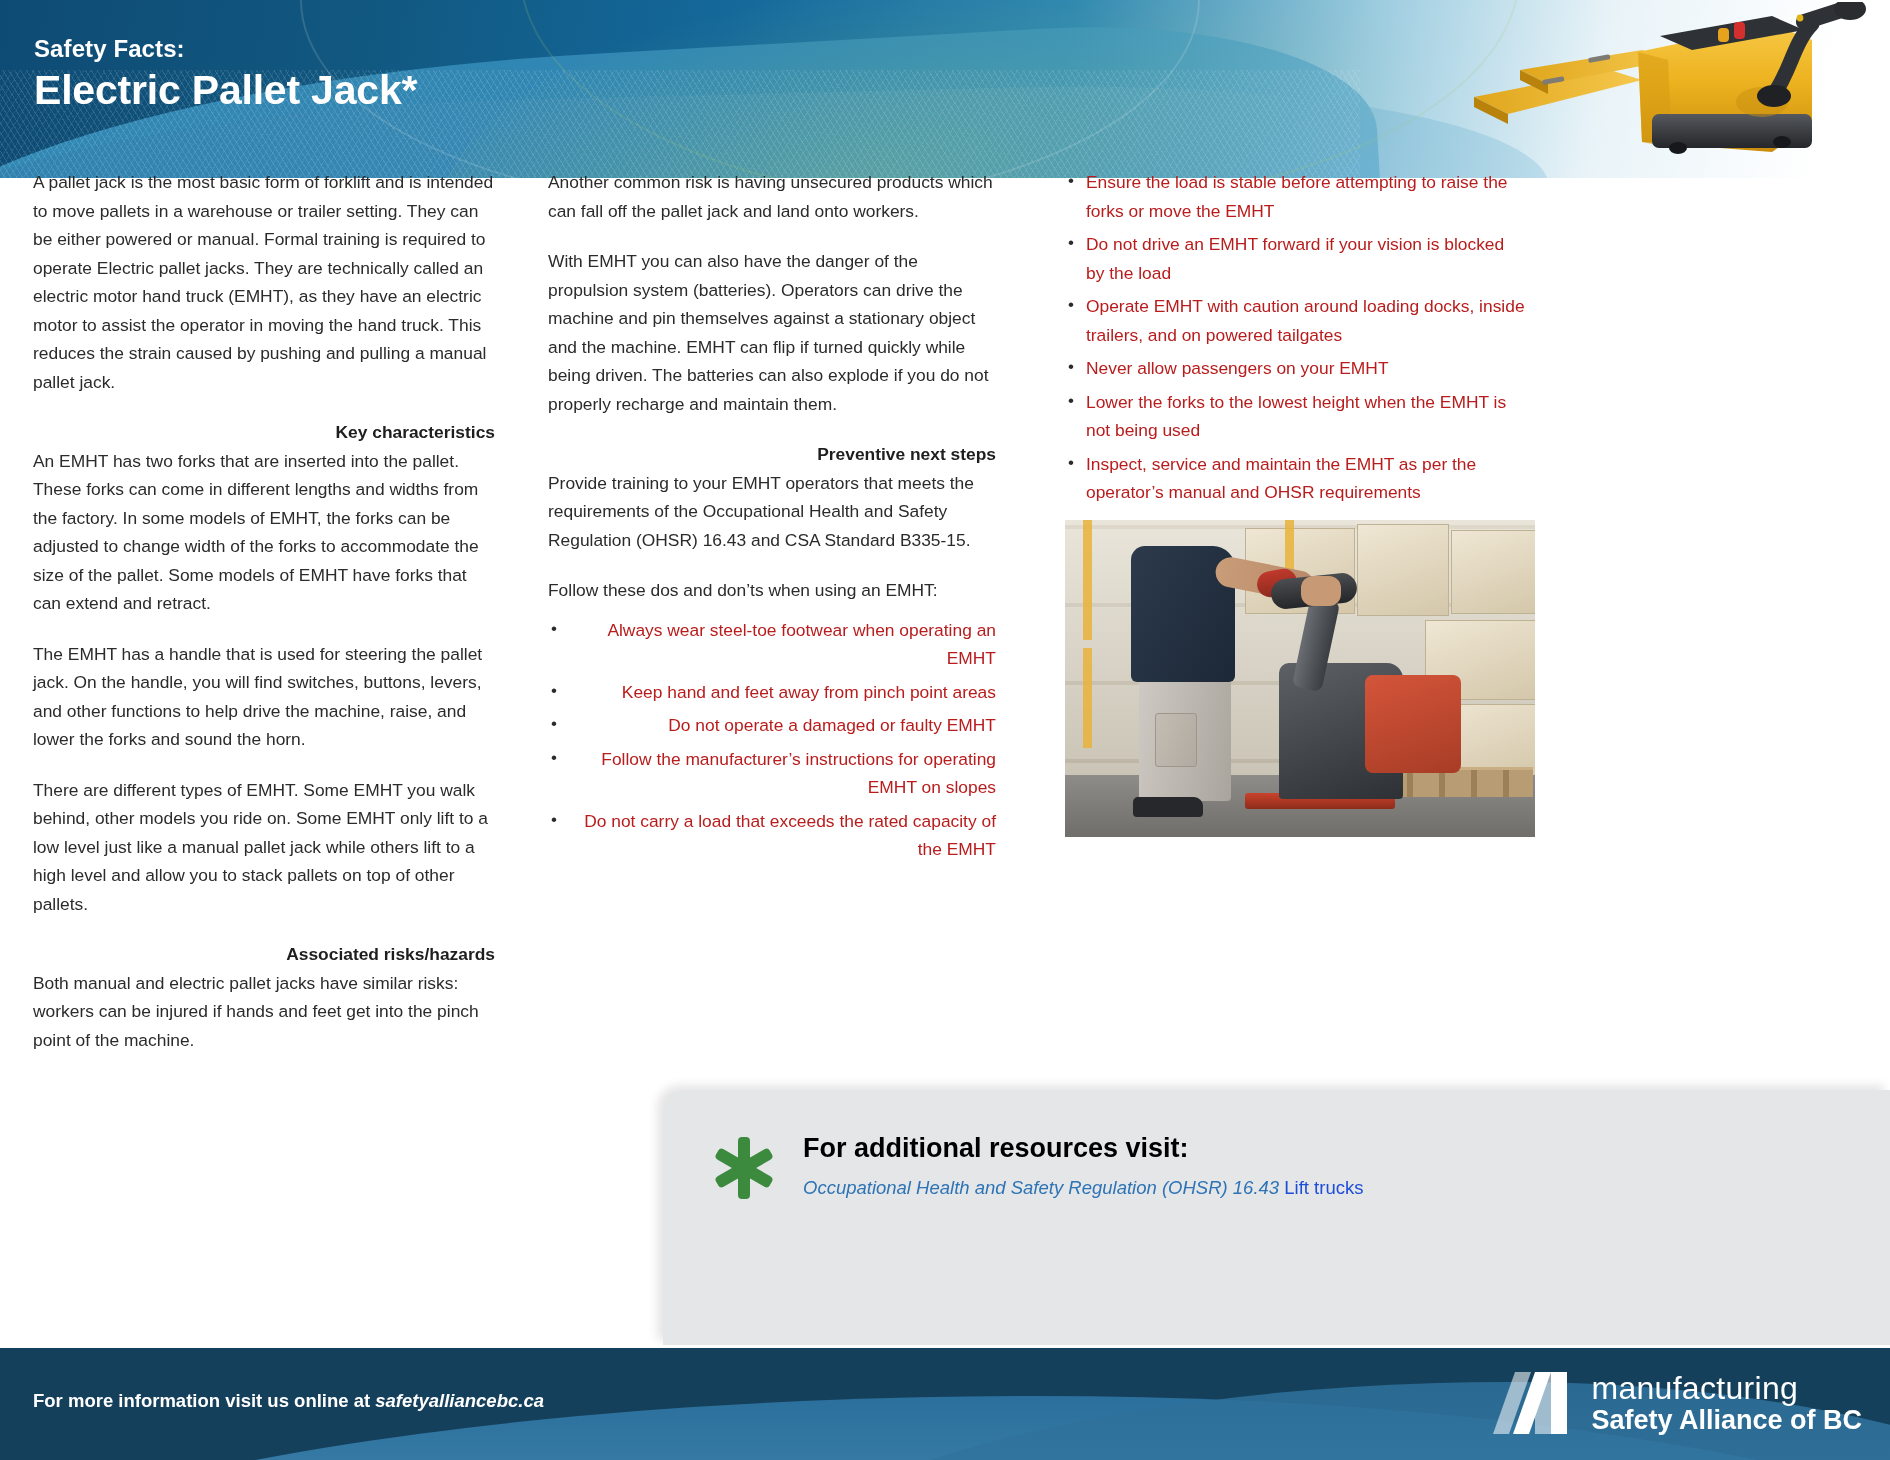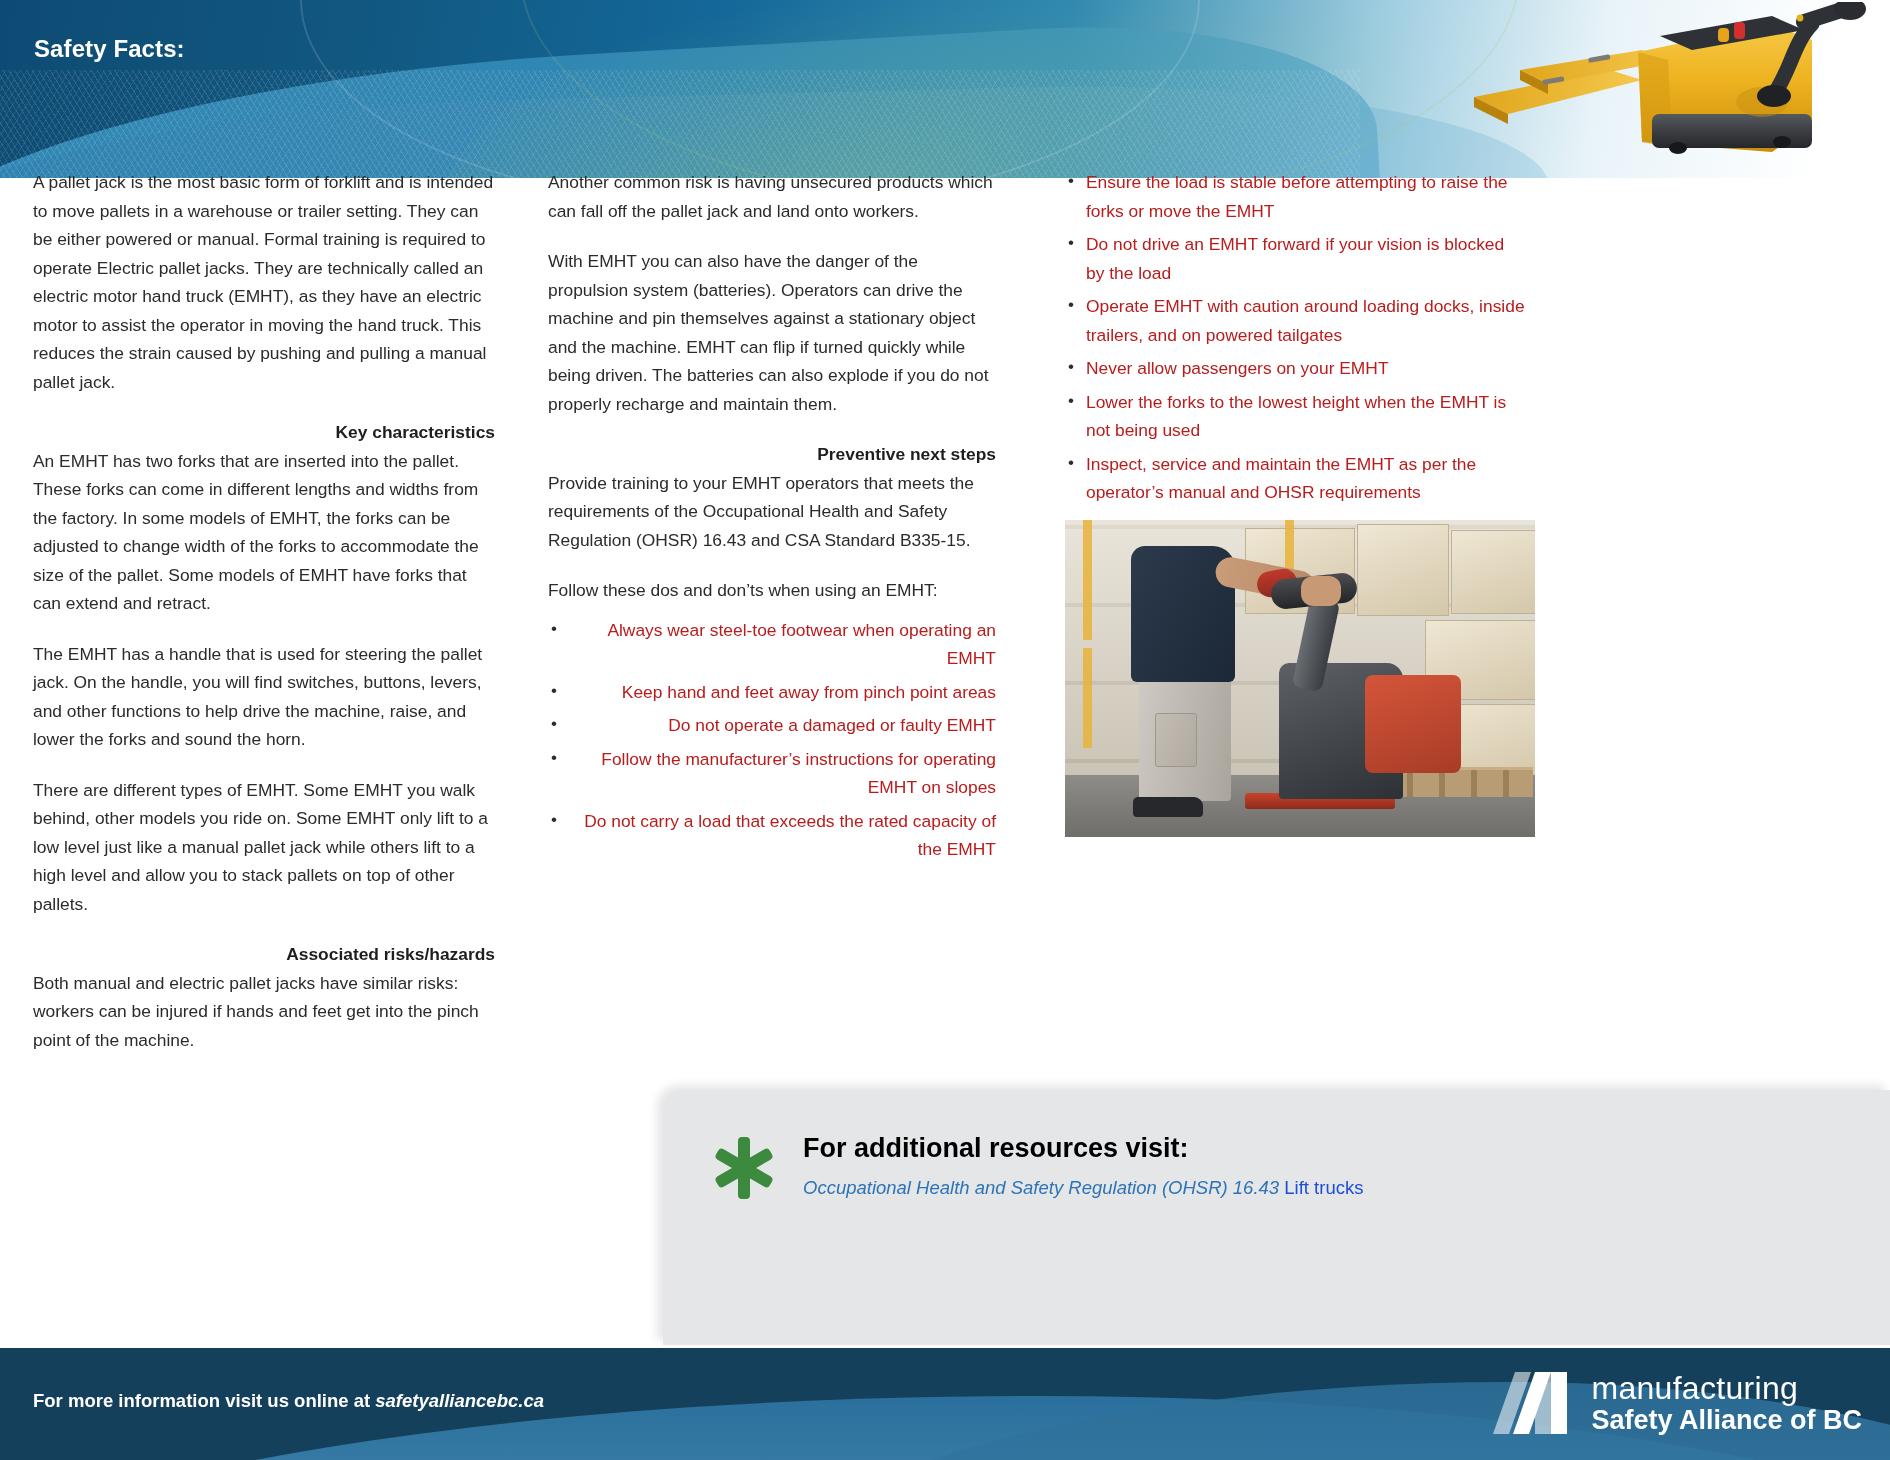--- a/index.html
+++ b/index.html
@@ -267,20 +267,21 @@
   <div id="header">
     <div class="band-a"></div>
     <div class="band-b"></div>
     <div class="swoosh-green"></div>
     <div class="mesh"></div>
     <div class="arc1"></div>
     <div class="arc2"></div>
 
     <div id="header-title-block">
       <div id="kicker">Safety Facts:</div>
+      <div id="main-title">Electric Pallet Jack*</div>
     </div>
 
     <svg id="jack-art" viewBox="0 0 540 176">
       <defs>
         <linearGradient id="yel" x1="0" y1="0" x2="0" y2="1">
           <stop offset="0" stop-color="#f7c946"></stop>
           <stop offset=".45" stop-color="#edb21f"></stop>
           <stop offset="1" stop-color="#c98c0c"></stop>
         </linearGradient>
         <linearGradient id="yel2" x1="0" y1="0" x2="1" y2="0">

